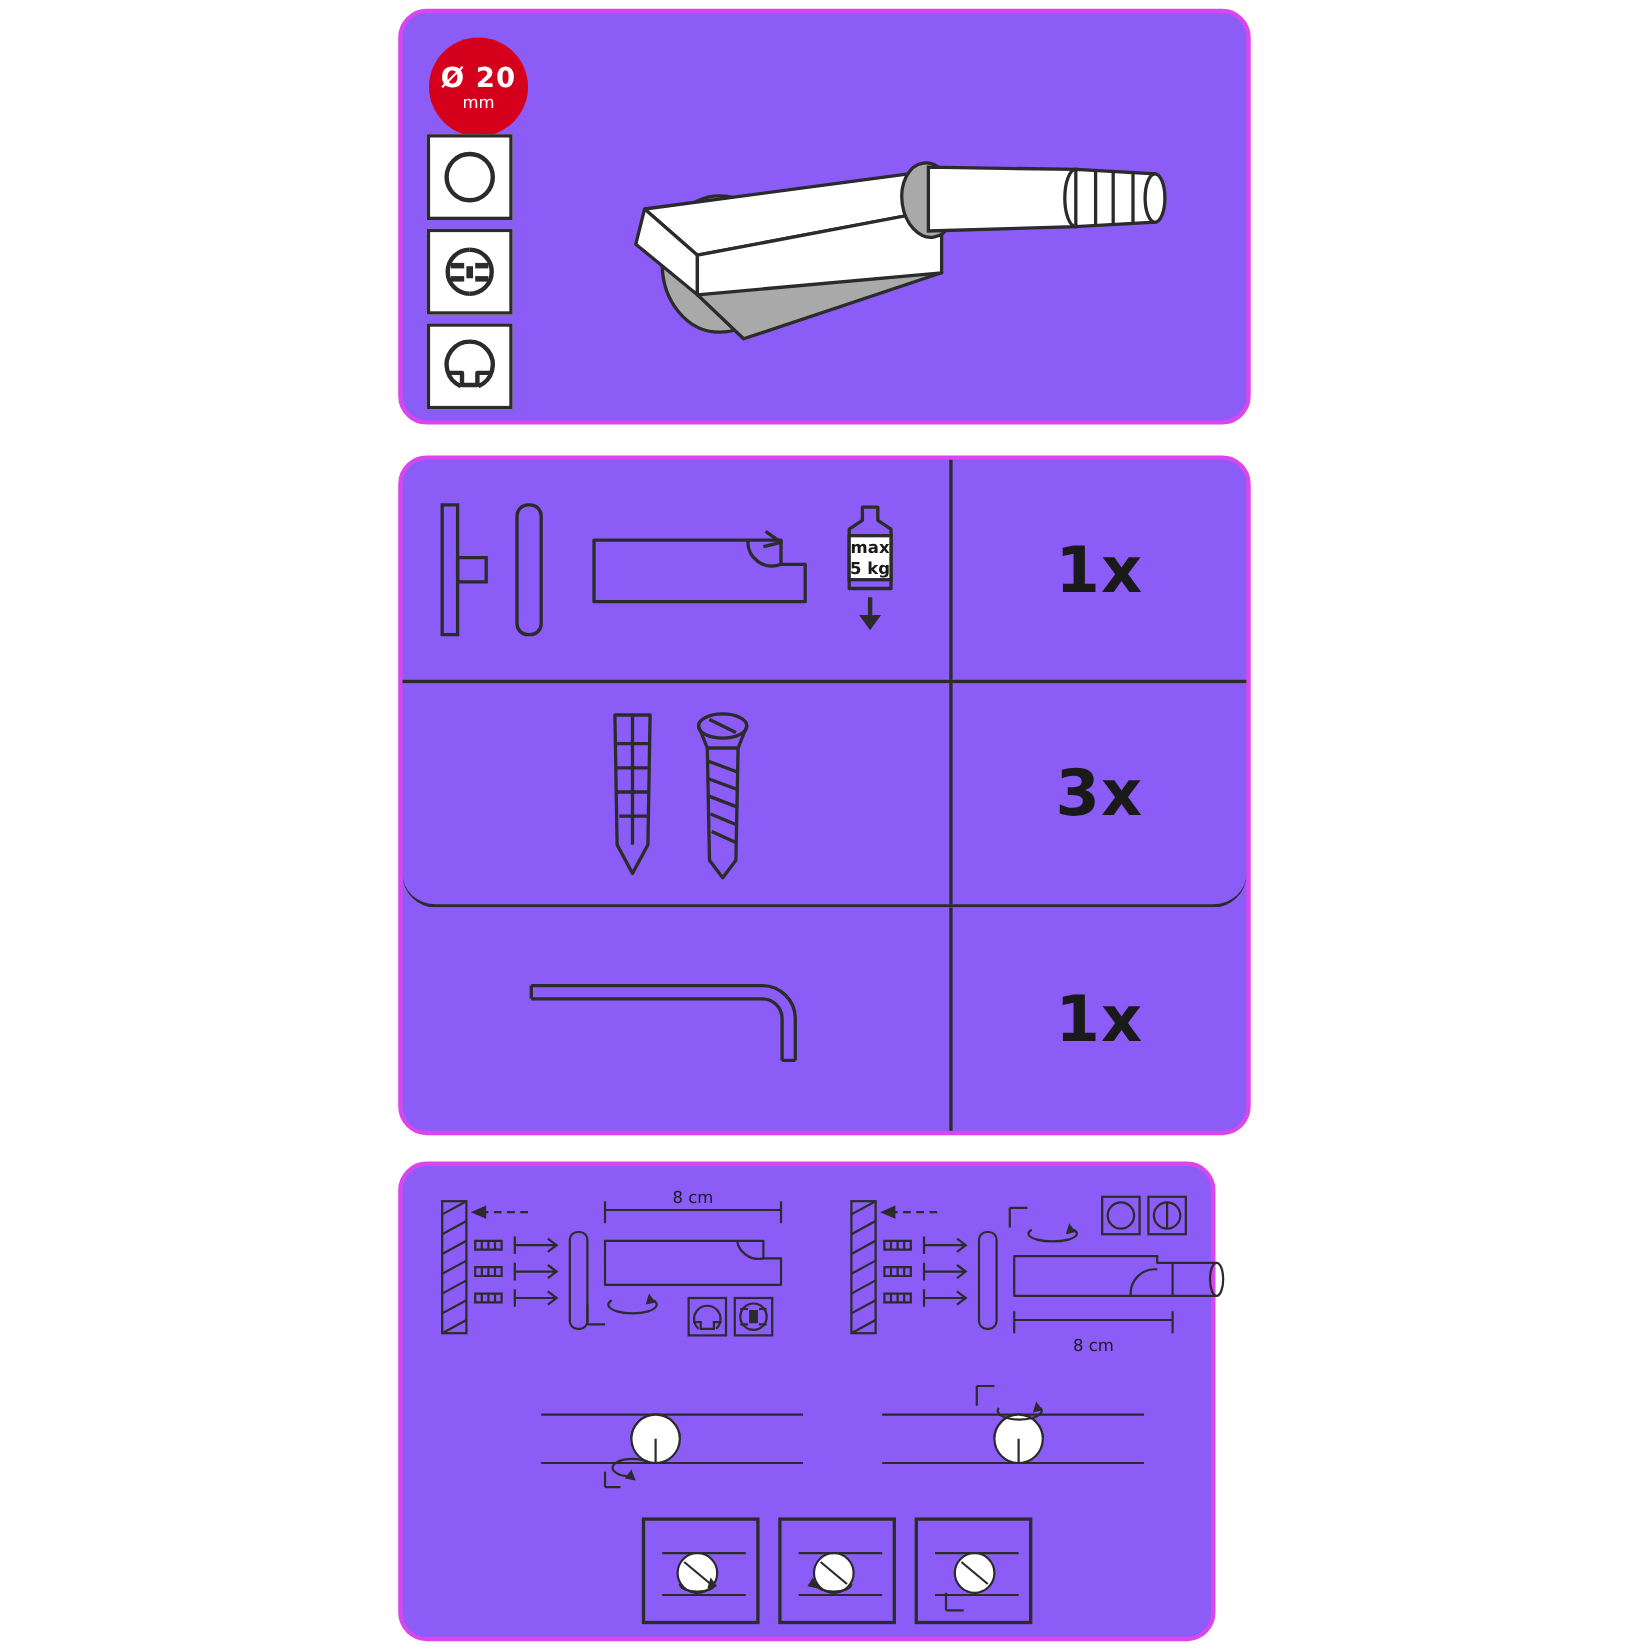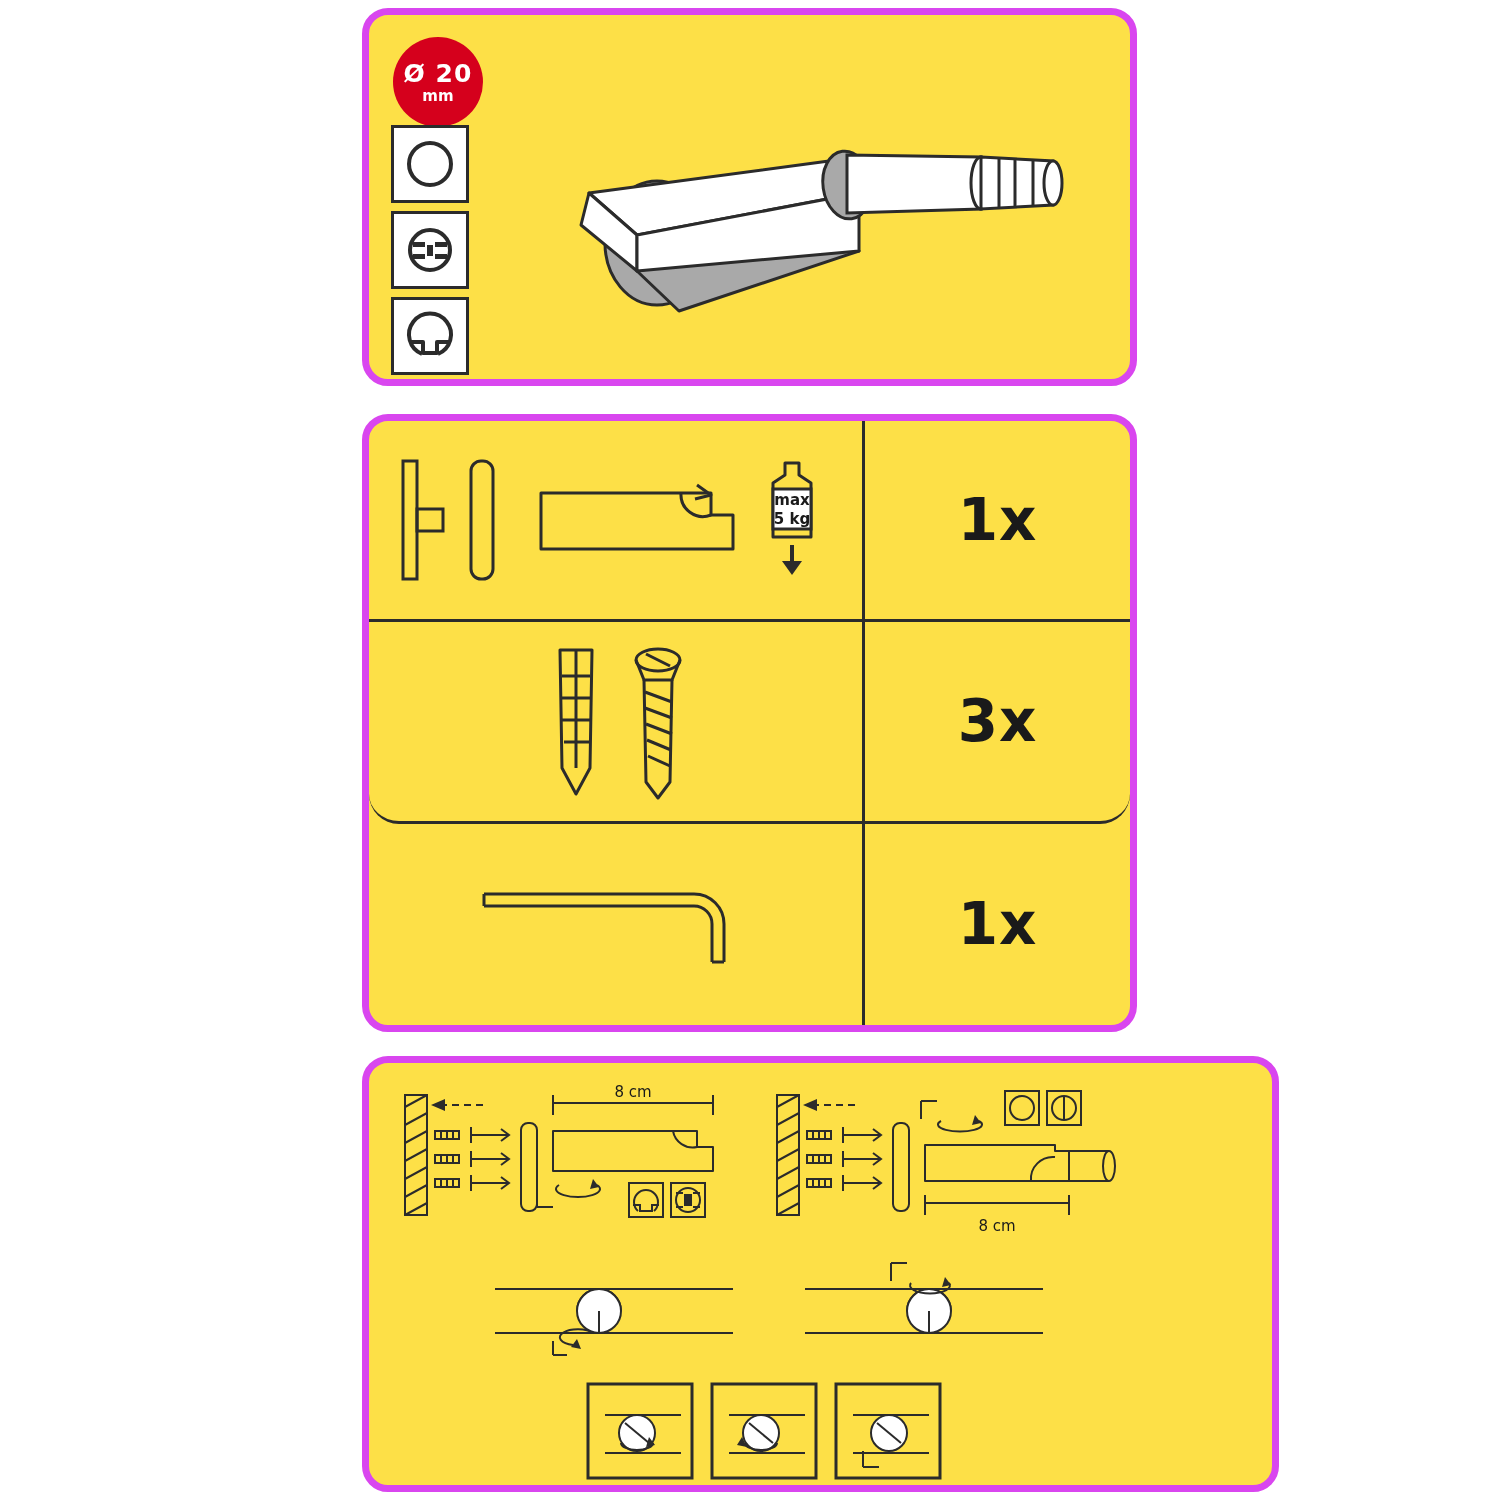--- a/index.html
+++ b/index.html
@@ -1,26 +1,26 @@
 <!DOCTYPE html>
 <html><head>
 <meta charset="utf-8">
 <style>
   html,body{margin:0;padding:0;background:#ffffff;}
   body{width:1500px;height:1500px;font-family:"DejaVu Sans",sans-serif;color:#1a1a1a;}
   .sheet{position:relative;width:1500px;height:1500px;}
 
-  .panel{position:absolute;border:7px solid #d946ef;border-radius:26px;background:#fde047;box-sizing:border-box;}
+  .panel{position:absolute;border:4px solid #d946ef;border-radius:26px;background:#8b5cf6;box-sizing:border-box;}
 
   
   #panel-product{left:362px;top:8px;width:775px;height:378px;}
   .dia-badge{position:absolute;left:24px;top:22px;width:90px;height:90px;border-radius:50%;
     background:#d5001c;color:#fff;display:flex;flex-direction:column;align-items:center;justify-content:center;line-height:1;}
   .dia-badge .d1{font-size:25px;font-weight:bold;letter-spacing:1px;}
-  .dia-badge .d2{font-size:15px;font-weight:bold;margin-top:3px;}
+  .dia-badge .d2{font-size:15px;font-weight:normal;margin-top:3px;}
 
   .icon-box{position:absolute;width:78px;height:78px;border:3px solid #2b2b2b;box-sizing:border-box;
     display:flex;align-items:center;justify-content:center;background:#fff;}
   #profile-round{left:22px;top:110px;}
   #profile-hrail{left:22px;top:196px;}
   #profile-crail{left:22px;top:282px;}
 
   
   #panel-parts{left:362px;top:414px;width:775px;height:618px;}
   .parts-table{position:absolute;inset:0;padding-left:20px;}
@@ -30,21 +30,21 @@
   .prow.r3{top:66.666%;}
   .prow.r1,.prow.r2{border-bottom:3px solid #2b2b2b;}
   .pcell-art{position:absolute;left:0;top:0;width:64.8%;height:100%;box-sizing:border-box;
     display:flex;align-items:center;justify-content:center;}
   .pcell-qty{position:absolute;right:0;top:0;width:35.2%;height:100%;box-sizing:border-box;
     border-left:3px solid #2b2b2b;display:flex;align-items:center;justify-content:center;
     font-size:58px;font-weight:bold;letter-spacing:1px;}
   .prow.r1 .pcell-qty,.prow.r2 .pcell-qty{border-bottom:none;}
 
   
-  #panel-steps{left:362px;top:1056px;width:917px;height:436px;}
+  #panel-steps{left:362px;top:1056px;width:743px;height:436px;}
 
   svg{display:block;}
   .nofill{fill:none;}
 </style>
 </head>
 <body>
 
 <div class="sheet">
 
   <div class="panel" id="panel-product">

